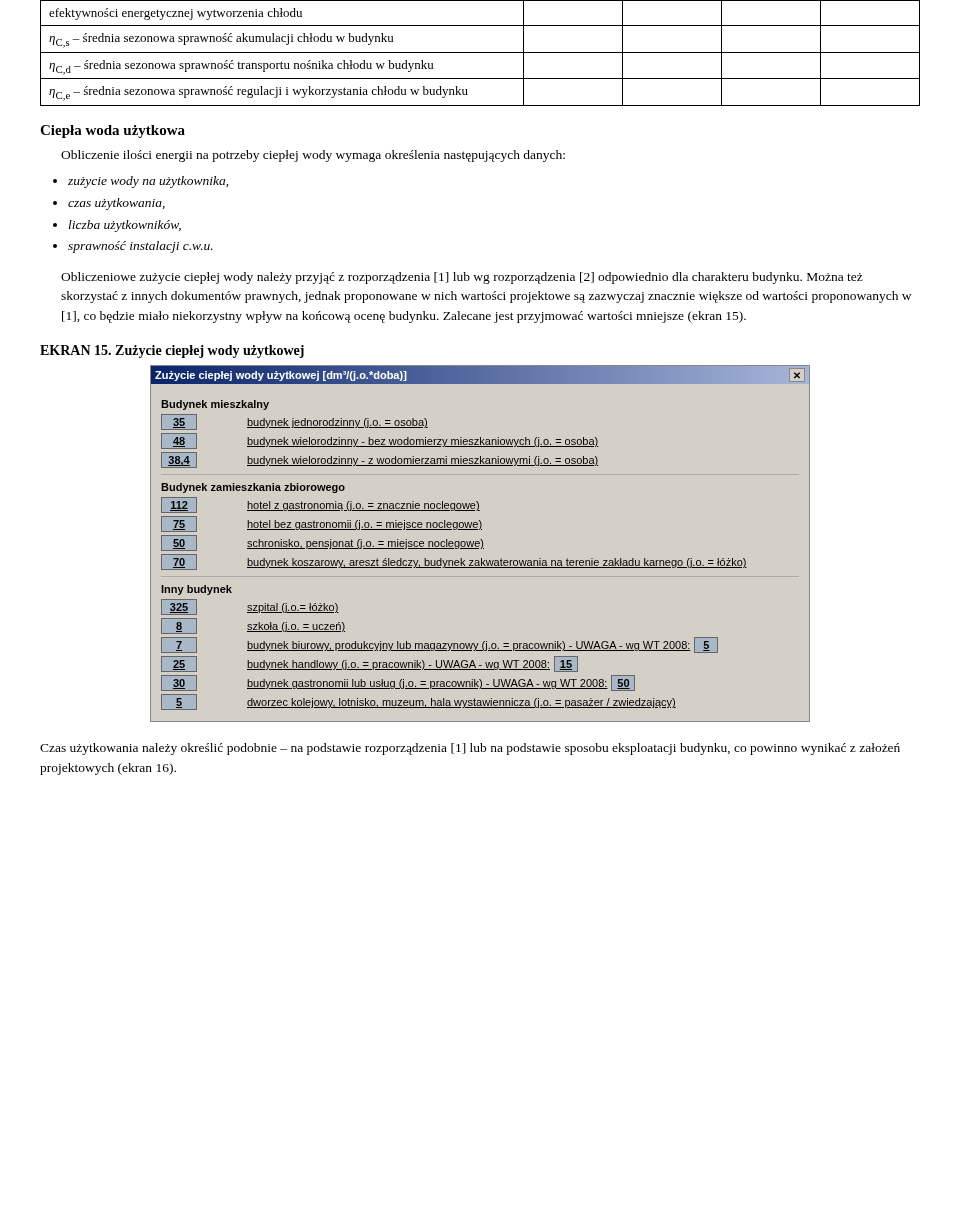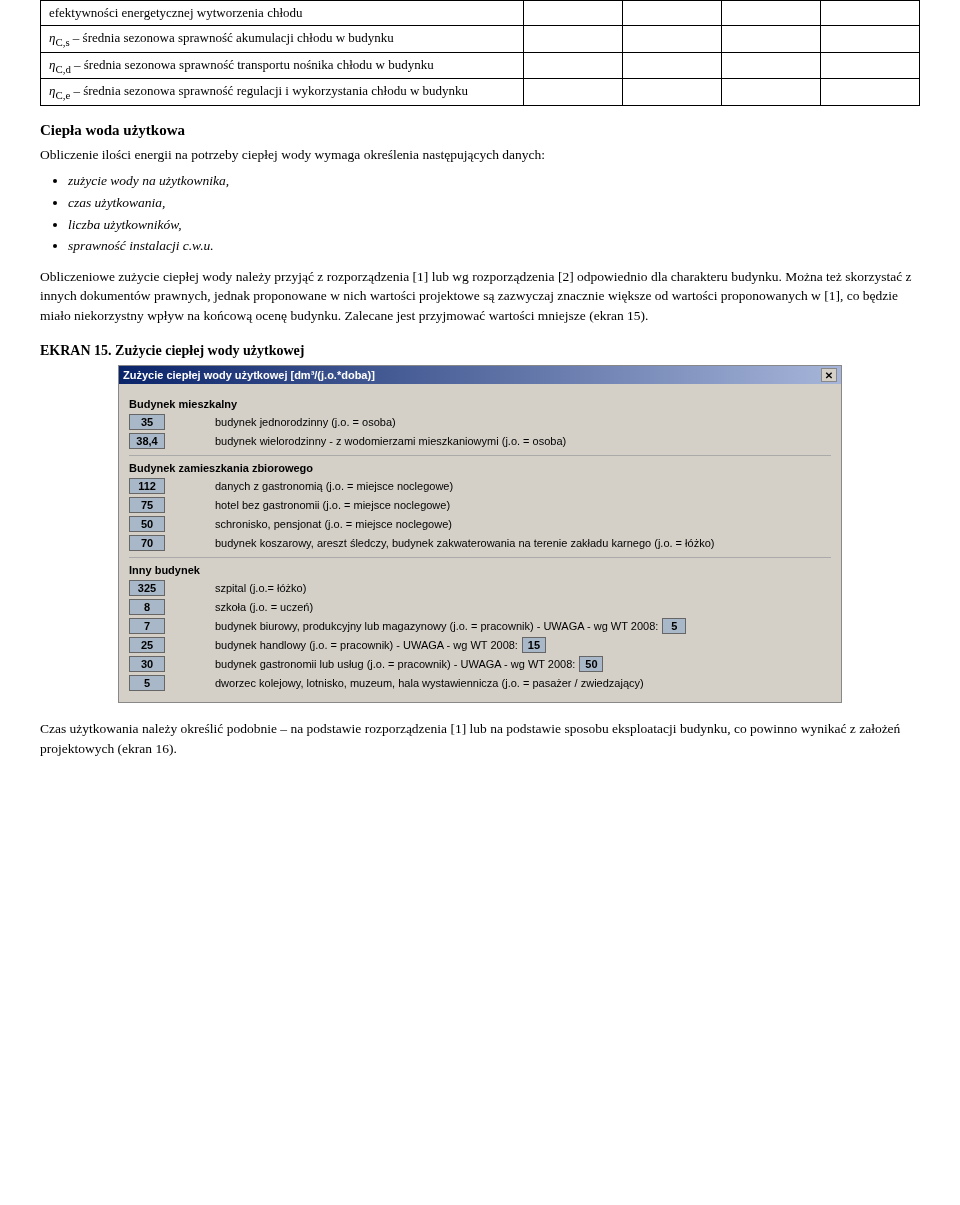--- a/index.html
+++ b/index.html
@@ -36,20 +36,21 @@
       font-size: 15px;
       font-weight: bold;
       margin: 16px 0 6px 0;
     }
 
     
     .body-text {
       font-size: 13.5px;
       margin-bottom: 6px;
       line-height: 1.45;
+      margin-left: 21px;
     }
 
     
     .bullet-list {
       margin: 4px 0 4px 28px;
       font-size: 13.5px;
       line-height: 1.6;
     }
     .bullet-list li {
       list-style-type: disc;
@@ -60,21 +61,21 @@
     .screen-label {
       font-size: 14px;
       font-weight: bold;
       margin: 18px 0 6px 0;
     }
 
     
     .screenshot-window {
       border: 1px solid #888;
       background: #d4d0c8;
-      width: 724px;
+      width: 660px;
       margin: 0 auto 16px auto;
       font-family: Arial, sans-serif;
       font-size: 11px;
     }
     .window-titlebar {
       background: linear-gradient(to right, #0a246a, #a6b5d9);
       color: #fff;
       padding: 2px 4px;
       display: flex;
       justify-content: space-between;
@@ -101,20 +102,21 @@
     .win-section-title {
       font-size: 11px;
       font-weight: bold;
       margin-bottom: 4px;
       margin-top: 6px;
     }
     .win-row {
       display: flex;
       align-items: center;
       margin-bottom: 3px;
+      text-decoration: underline;
     }
     .win-badge {
       background: #a9b8c8;
       border: 1px solid #666;
       color: #000;
       font-size: 11px;
       font-weight: bold;
       min-width: 36px;
       text-align: center;
       padding: 1px 4px;
@@ -214,30 +216,34 @@
     <div class="window-close-btn">✕</div>
   </div>
   <div class="window-body">
 
     <div class="win-section-title">Budynek mieszkalny</div>
     <div class="win-row">
       <div class="win-badge">35</div>
       <span class="win-text">budynek jednorodzinny (j.o. = osoba)</span>
     </div>
     <div class="win-row">
+      <div class="win-badge">48</div>
+      <span class="win-text">budynek wielorodzinny - bez wodomierzy mieszkaniowych (j.o. = osoba)</span>
+    </div>
+    <div class="win-row">
       <div class="win-badge">38,4</div>
       <span class="win-text">budynek wielorodzinny - z wodomierzami mieszkaniowymi (j.o. = osoba)</span>
     </div>
 
     <hr class="win-divider">
 
     <div class="win-section-title">Budynek zamieszkania zbiorowego</div>
     <div class="win-row">
       <div class="win-badge">112</div>
-      <span class="win-text">danych z gastronomią (j.o. = miejsce noclegowe)</span>
+      <span class="win-text">hotel z gastronomią (j.o. = znacznie noclegowe)</span>
     </div>
     <div class="win-row">
       <div class="win-badge">75</div>
       <span class="win-text">hotel bez gastronomii (j.o. = miejsce noclegowe)</span>
     </div>
     <div class="win-row">
       <div class="win-badge">50</div>
       <span class="win-text">schronisko, pensjonat (j.o. = miejsce noclegowe)</span>
     </div>
     <div class="win-row">

